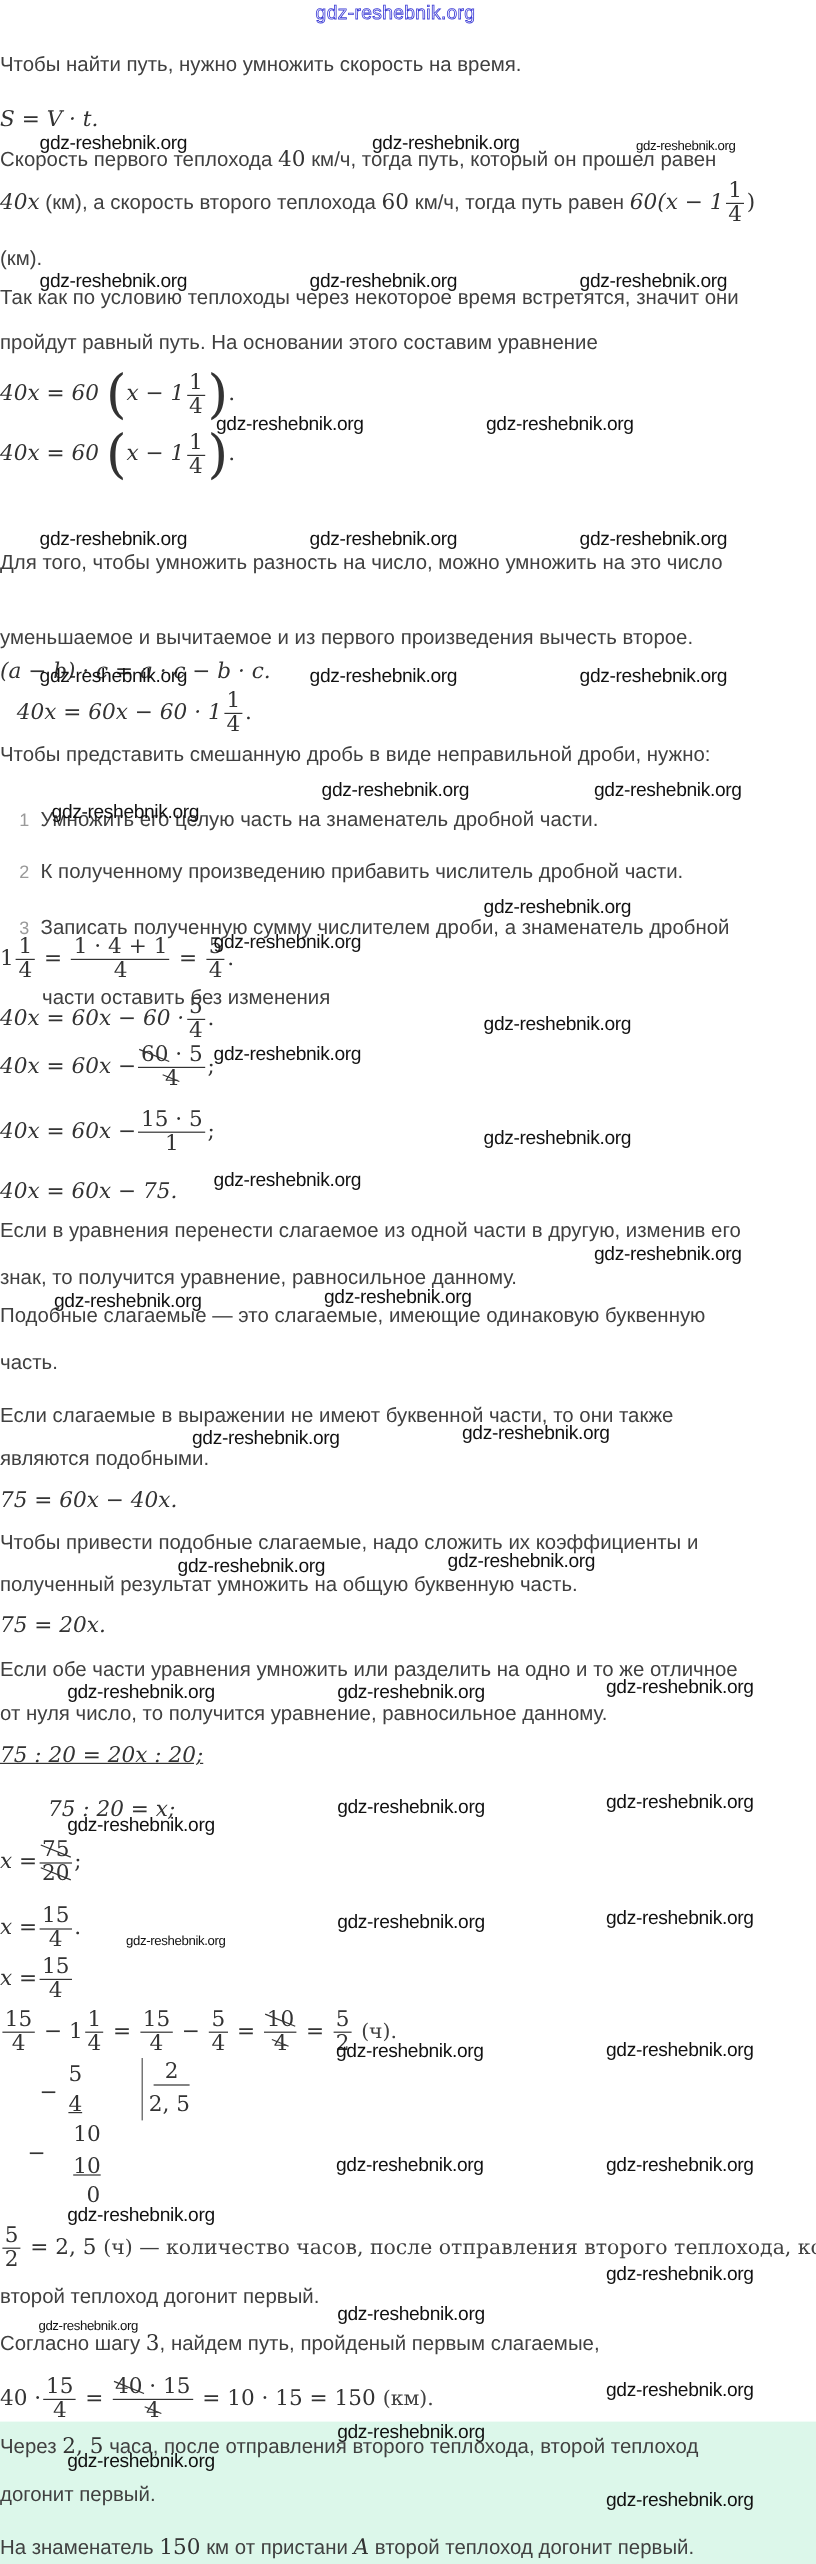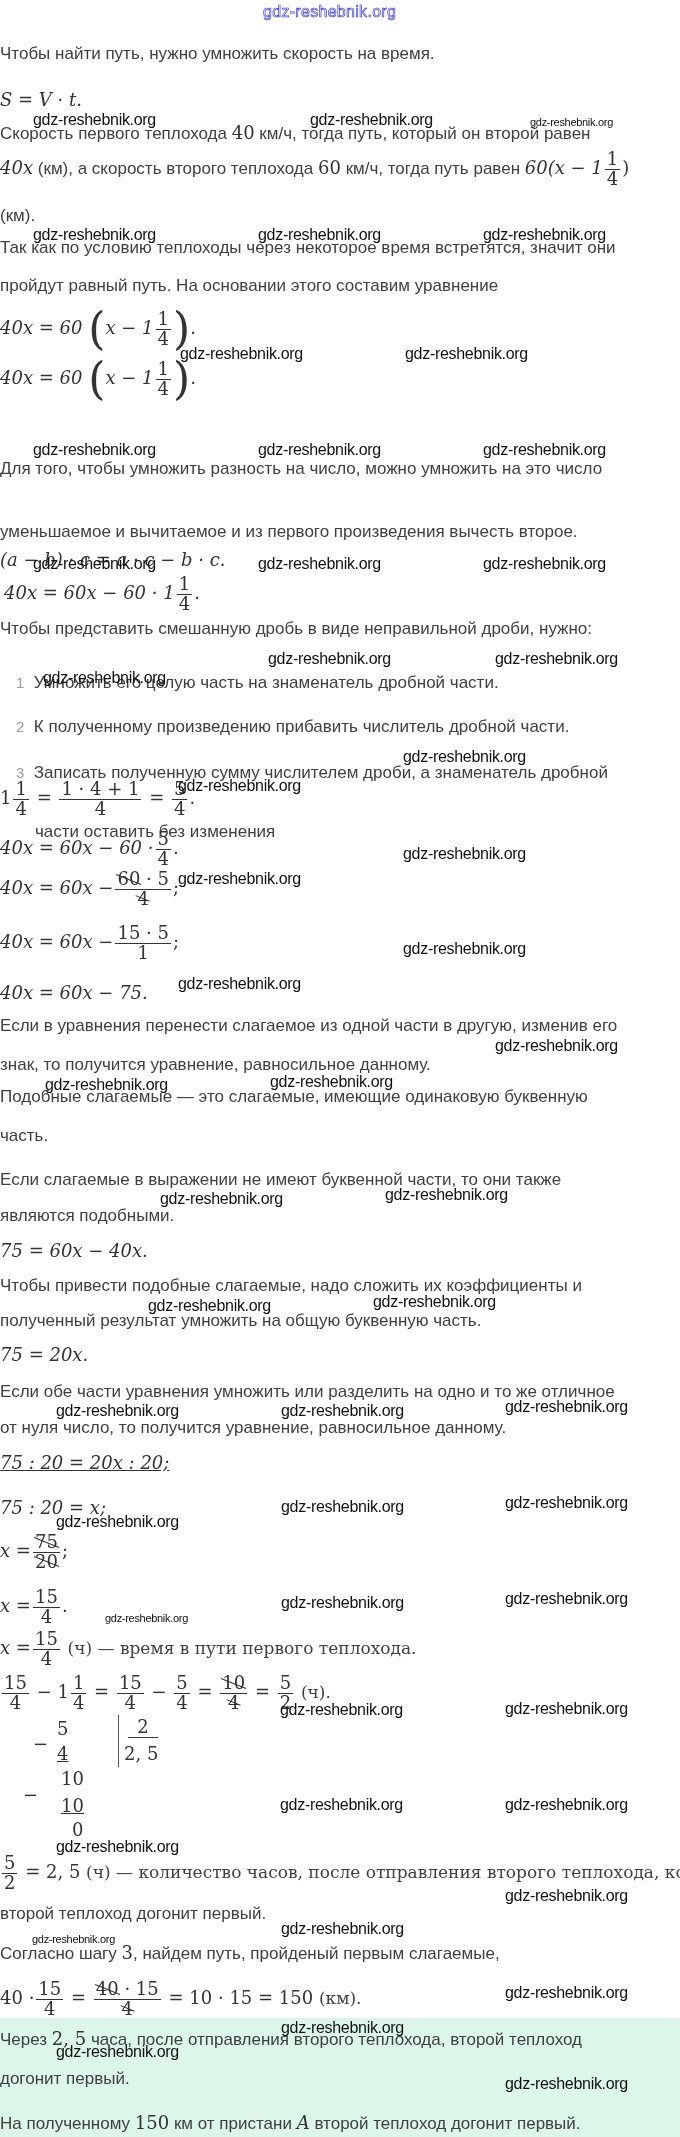--- a/index.html
+++ b/index.html
@@ -26,21 +26,21 @@
 <body>
 
 <div class="abs logo" style="left:263px; top:3px;">gdz-reshebnik.org</div>
 
 <div class="abs txt" style="left:0; top:44px;">Чтобы найти путь, нужно умножить скорость на время.</div>
 <div class="abs math mi" style="left:0; top:89px;">S = V · t.</div>
 
 <div class="abs txt" style="left:0; top:122px;">
   <span>Скорость первого теплохода</span>
   <span class="math">40</span>
-  <span>км/ч, тогда путь, который он второй равен</span>
+  <span>км/ч, тогда путь, который он прошел равен</span>
 </div>
 <div class="abs txt" style="left:0; top:150px;">
   <span class="math mi">40x</span>
   <span>(км), а скорость второго теплохода</span>
   <span class="math">60</span>
   <span>км/ч, тогда путь равен</span>
   <span class="math mi">60(x − 1</span><span class="frac math">
       <span class="num">1</span>
       <span class="den">4</span>
     </span><span class="math">)</span>
@@ -61,21 +61,21 @@
   <span class="mi">40x = 60</span>
   <span class="paren">(</span><span class="mi">x − 1</span><span class="frac">
       <span class="num">1</span>
       <span class="den">4</span>
     </span><span class="paren">)</span>.
 </div>
 
 <div class="abs txt" style="left:0; top:459px;">Для того, чтобы умножить разность на число, можно умножить на это число</div>
 <div class="abs txt" style="left:0; top:522px;">уменьшаемое и вычитаемое и из первого произведения вычесть второе.</div>
 <div class="abs math mi" style="left:0; top:549px;">(a − b) · c = a · c − b · c.</div>
-<div class="abs math" style="left:4px; top:575px;">
+<div class="abs math" style="left:14px; top:575px;">
   <span class="mi">40x = 60x − 60 · 1</span><span class="frac">
       <span class="num">1</span>
       <span class="den">4</span>
     </span>.
 </div>
 
 <div class="abs txt" style="left:0; top:619px;">Чтобы представить смешанную дробь в виде неправильной дроби, нужно:</div>
 
 <div class="abs txt" style="left:16px; top:673px;">
   <span class="listnum">1</span>&nbsp;&nbsp;<span>Умножить его целую часть на знаменатель дробной части.</span>
@@ -131,39 +131,38 @@
 <div class="abs txt" style="left:0; top:1206px;">являются подобными.</div>
 
 <div class="abs math mi" style="left:0; top:1240px;">75 = 60x − 40x.</div>
 <div class="abs txt" style="left:0; top:1276px;">Чтобы привести подобные слагаемые, надо сложить их коэффициенты и</div>
 <div class="abs txt" style="left:0; top:1311px;">полученный результат умножить на общую буквенную часть.</div>
 <div class="abs math mi" style="left:0; top:1344px;">75 = 20x.</div>
 <div class="abs txt" style="left:0; top:1382px;">Если обе части уравнения умножить или разделить на одно и то же отличное</div>
 <div class="abs txt" style="left:0; top:1418px;">от нуля число, то получится уравнение, равносильное данному.</div>
 
 <div class="abs math mi" style="left:0; top:1452px;text-decoration:underline;">75 : 20 = 20x : 20;</div>
-<div class="abs math mi" style="left:0; top:1497px;">75 : 20 = x;</div>
+<div class="abs math mi" style="left:0; top:1497px;padding-left:40px;">75 : 20 = x;</div>
 <div class="abs math" style="left:0; top:1533px;">
   <span class="mi">x =</span><span class="frac">
       <span class="num"><span class="strike">75</span></span>
       <span class="den"><span class="strike">20</span></span>
     </span>;
 </div>
 <div class="abs math" style="left:0; top:1588px;">
   <span class="mi">x =</span><span class="frac">
       <span class="num">15</span>
       <span class="den">4</span>
     </span>.
 </div>
 <div class="abs math" style="left:0; top:1630px;">
   <span class="mi">x =</span><span class="frac">
       <span class="num">15</span>
       <span class="den">4</span>
     </span>
-  <span class="txt">(ч) — время в пути первого теплохода.</span>
 </div>
 <div class="abs math" style="left:0; top:1674px;">
   <span class="frac">
       <span class="num">15</span>
       <span class="den">4</span>
     </span>
   <span>− 1</span><span class="frac">
       <span class="num">1</span>
       <span class="den">4</span>
     </span>
@@ -226,21 +225,21 @@
 </div>
 
 <div class="answer-box"></div>
 <div class="abs txt" style="left:0; top:2028px;">
   <span>Через</span>
   <span class="math">2, 5</span>
   <span>часа, после отправления второго теплохода, второй теплоход</span>
 </div>
 <div class="abs txt" style="left:0; top:2069px;">догонит первый.</div>
 <div class="abs txt" style="left:0; top:2112px;">
-  <span>На полученному</span>
+  <span>На знаменатель</span>
   <span class="math">150</span>
   <span>км от пристани</span>
   <span class="math mi">A</span>
   <span>второй теплоход догонит первый.</span>
 </div>
 
 <div>
   <div class="abs wm" style="left:33px; top:111px;">gdz-reshebnik.org</div>
   <div class="abs wm" style="left:310px; top:111px;">gdz-reshebnik.org</div>
   <div class="abs wm small" style="left:530px; top:116px;">gdz-reshebnik.org</div>

